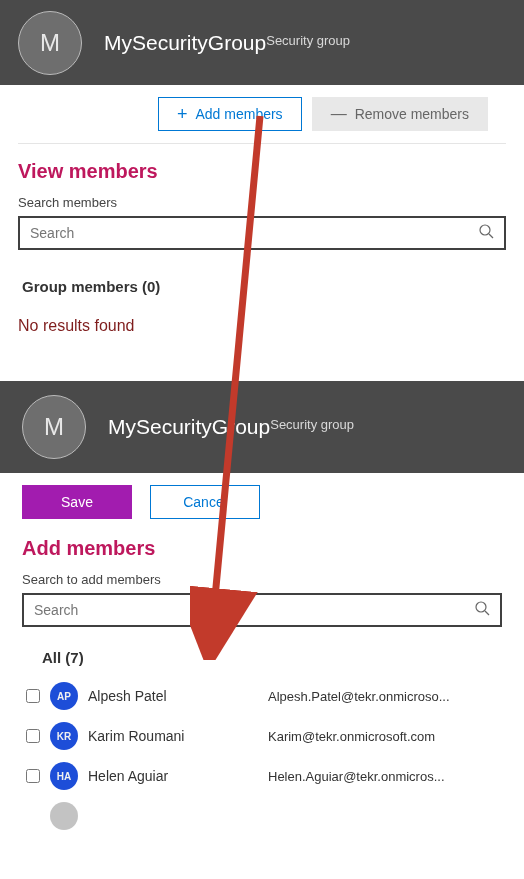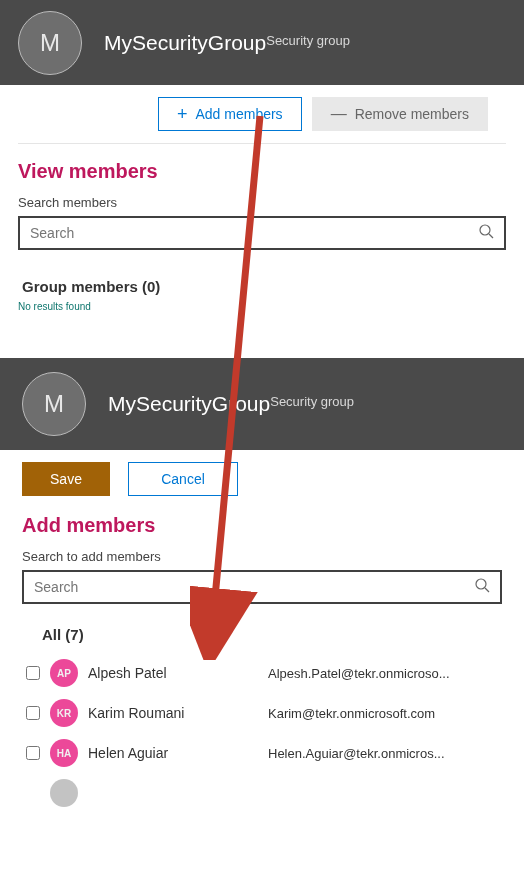--- a/index.html
+++ b/index.html
@@ -54,23 +54,23 @@
     .btn-outline {
       border: 1px solid #0078d4;
       color: #0078d4;
       background: #fff;
     }
     .btn-grey {
       background: #e8e8e8;
       color: #666;
     }
     .btn-primary {
-      background: #a16207;
+      background: #a21caf;
       color: #fff;
-      width: 88px;
+      width: 110px;
     }
     .btn-outline.cancel { width: 110px; }
     .plus-icon { font-size: 18px; line-height: 1; font-weight: 300; }
     .dash-icon { font-size: 16px; line-height: 1; color: #666; }
     
     .section { padding: 16px 18px 8px 18px; }
     .section-title { font-size: 20px; font-weight: 600; color: #be185d; margin-bottom: 12px; }
     .field-label { font-size: 13px; color: #444; margin-bottom: 6px; display: block; }
     
     .search-wrap {
@@ -92,21 +92,21 @@
     .search-input::placeholder { color: #767676; }
     .search-icon {
       position: absolute;
       right: 10px;
       top: 50%;
       transform: translateY(-50%);
       color: #666;
     }
     
     .subheading { font-size: 15px; font-weight: 600; margin: 28px 0 6px 4px; }
-    .no-results { font-size: 10px; color: #0f766e; margin-top: 6px; }
+    .no-results { font-size: 16px; color: #7f1d1d; margin-top: 22px; }
     
     .panel2 { margin-top: 38px; }
     .header2 { height: 92px; padding-left: 22px; }
     .action-bar2 {
       display: flex;
       gap: 18px;
       padding: 12px 0 12px 0;
       margin: 0 22px;
     }
     
@@ -116,21 +116,21 @@
       display: flex;
       align-items: center;
       padding: 6px 4px;
       gap: 10px;
     }
     .chk { width: 14px; height: 14px; }
     .mini-avatar {
       width: 28px;
       height: 28px;
       border-radius: 50%;
-      background: #ec4899;
+      background: #1d4ed8;
       color: #f0f0f0;
       font-size: 10px;
       font-weight: 600;
       display: flex;
       align-items: center;
       justify-content: center;
     }
     .member-name { font-size: 14px; color: #333; flex: 0 0 170px; }
     .member-email { font-size: 13px; color: #333; flex: 1; }
     

